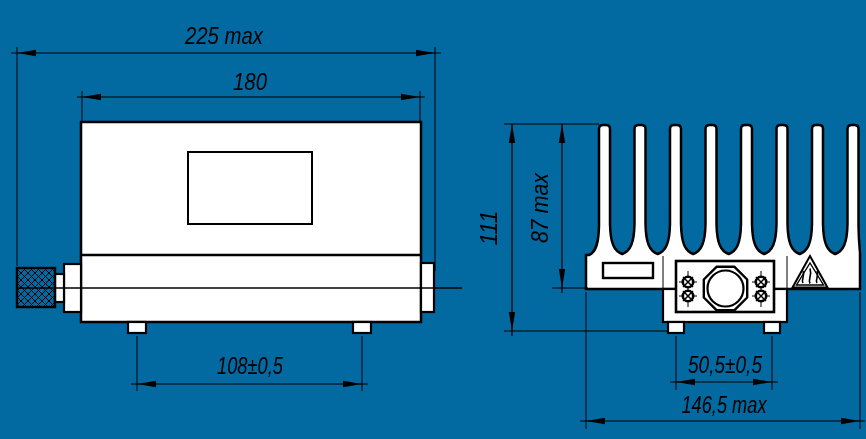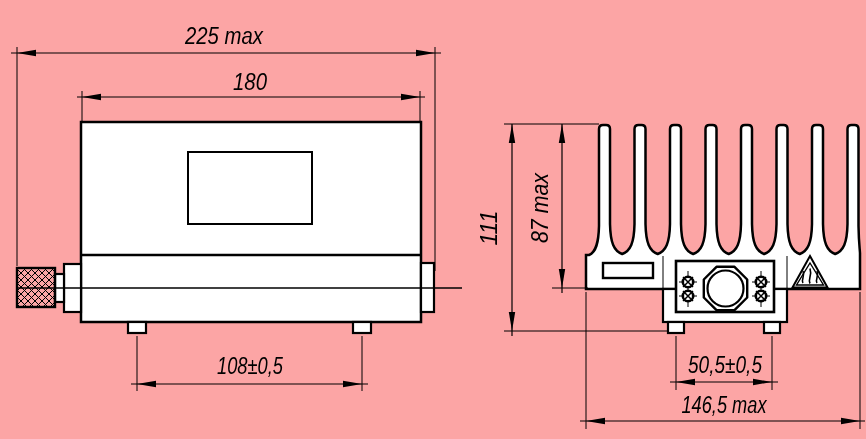--- a/index.html
+++ b/index.html
@@ -1,16 +1,16 @@
 <!DOCTYPE html>
 <html><head>
 <meta charset="utf-8">
 <style>
   html,body{margin:0;padding:0;background:#ffffff;}
-  .sheet{position:relative;width:866px;height:439px;background:#fca5a5;overflow:hidden;text-align:center;}
+  .sheet{position:relative;width:866px;height:439px;background:#0369a1;overflow:hidden;text-align:center;}
   svg{display:block;}
   .dim-text{font-family:"Liberation Sans",sans-serif;font-style:italic;font-size:23px;fill:#000;}
   .outline{fill:#ffffff;stroke:#000;stroke-width:2.5;}
   .outline-thin{fill:#ffffff;stroke:#000;stroke-width:2.2;}
   .edge{stroke:#000;stroke-width:2.4;fill:none;}
   .thin{stroke:#000;stroke-width:1;fill:none;}
   .dimline{stroke:#000;stroke-width:1.2;fill:none;}
   .centerline{stroke:#000;stroke-width:1.3;fill:none;}
   .arrow{fill:#000;stroke:none;}
 </style>

